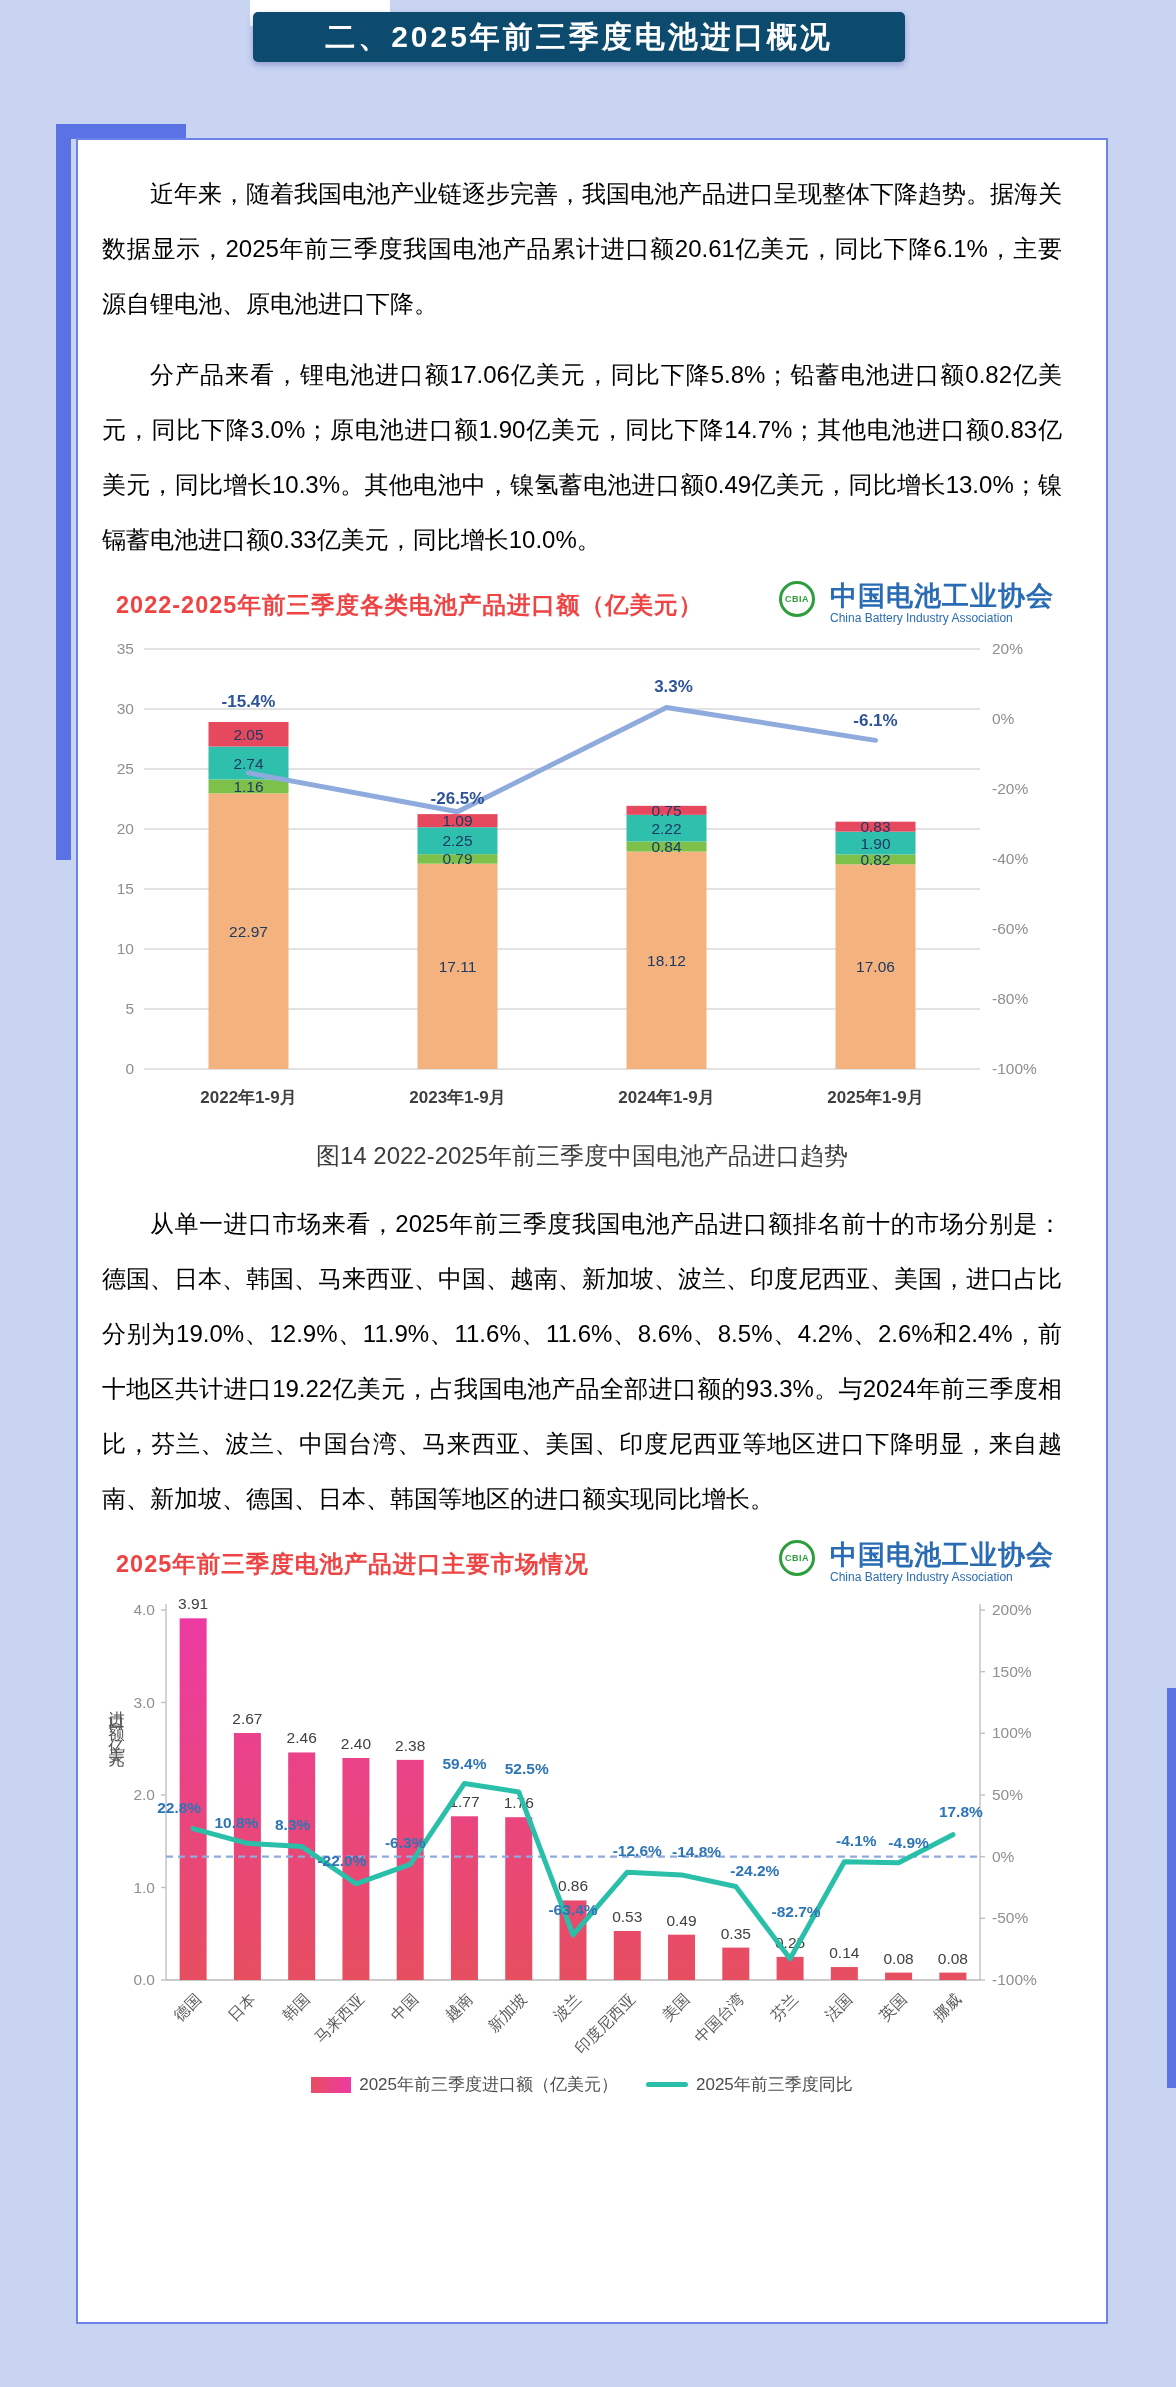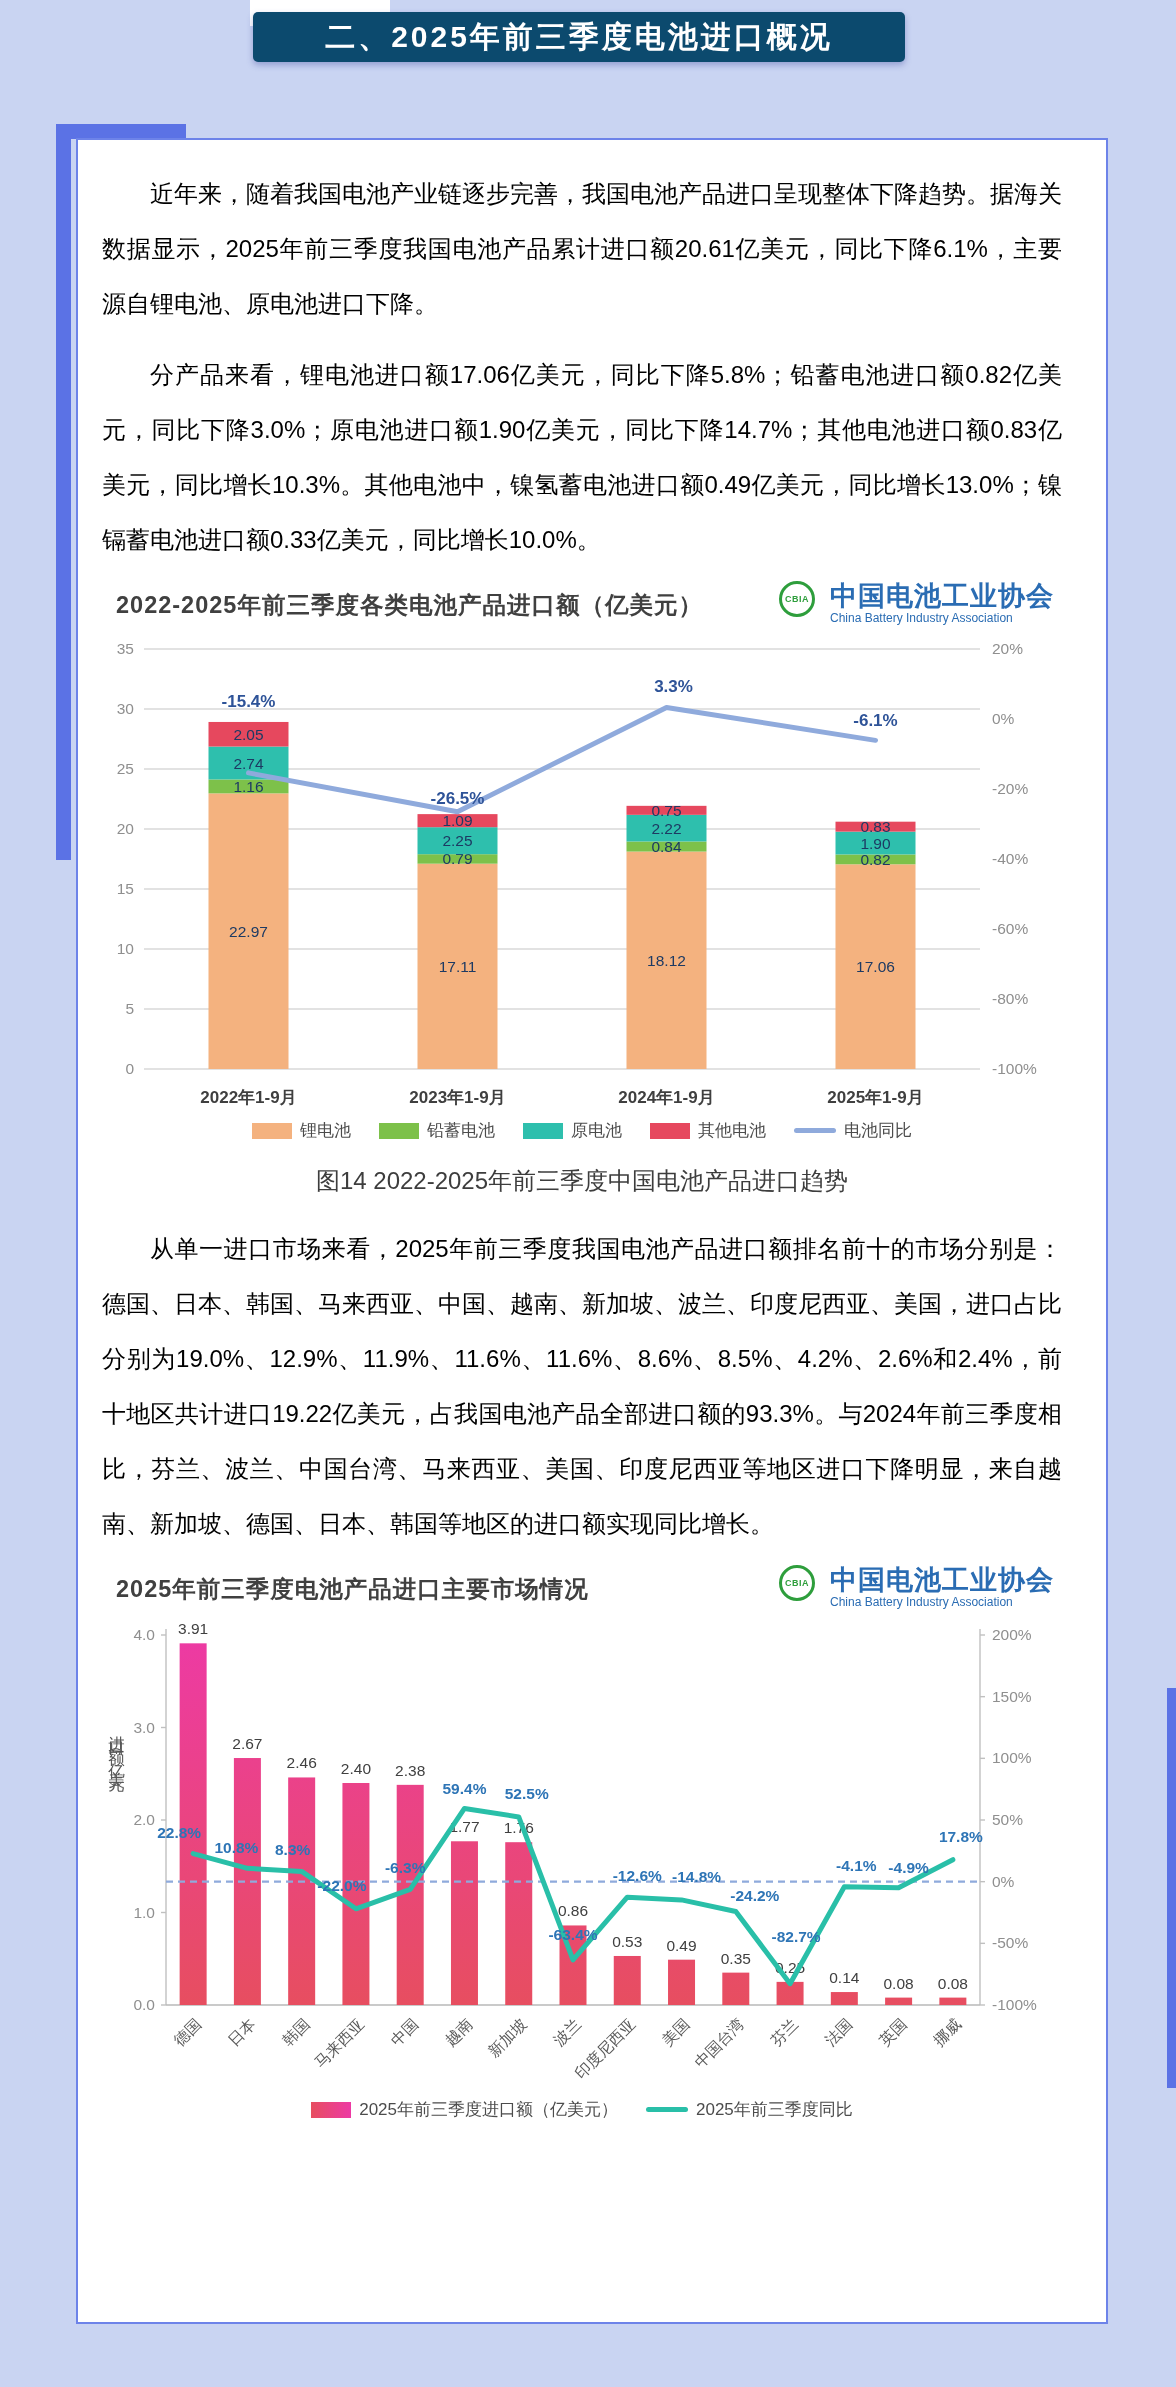--- a/index.html
+++ b/index.html
@@ -17,21 +17,21 @@
   .right-strip{position:absolute;right:0;top:1688px;width:9px;height:400px;background:#5b72e5}
 
   .card{position:absolute;left:76px;top:138px;width:1032px;height:2186px;background:#fff;
     border:2px solid #6d83e9;padding:26px 44px 16px 24px;overflow:hidden}
 
   .para{font-size:24px;line-height:55px;color:#000;text-align:justify;text-indent:2em}
   .para+.para{margin-top:16px}
 
   .chart-section{margin-top:14px}
   .chart-header{display:flex;justify-content:space-between;align-items:flex-start;padding:0 8px 0 14px;height:52px}
-  .chart-title{font-size:23.5px;font-weight:bold;color:#404040;letter-spacing:1px;padding-top:8px}
+  .chart-title{font-size:23.5px;font-weight:bold;color:#ef4444;letter-spacing:1px;padding-top:8px}
   .logo{display:flex;align-items:flex-start;gap:15px}
   .logo-ring{width:36px;height:36px;border:3.5px solid #2e9e3c;border-radius:50%;display:flex;align-items:center;
     justify-content:center;color:#2e9e3c;font-size:9px;font-weight:bold;letter-spacing:.5px}
   .logo-text{display:flex;flex-direction:column;line-height:1.15}
   .logo-cn{font-size:27px;font-weight:bold;color:#2a6cb3;letter-spacing:1px}
   .logo-en{font-size:12px;color:#2a6cb3}
 
   .chart-body{position:relative}
   .y-axis-title{position:absolute;left:4px;top:105px;writing-mode:vertical-rl;font-size:16.5px;color:#555;
     letter-spacing:7px}
@@ -145,42 +145,20 @@
           <text x="355.5" y="470" text-anchor="middle" class="xl1">2023年1-9月</text>
           <text x="564.5" y="470" text-anchor="middle" class="xl1">2024年1-9月</text>
           <text x="773.5" y="470" text-anchor="middle" class="xl1">2025年1-9月</text>
           <polyline points="146.5,139.89999999999998 355.5,178.75 564.5,74.44999999999999 773.5,107.35" fill="none" stroke="#8faadc" stroke-width="5" stroke-linejoin="round" stroke-linecap="round"></polyline>
           <text x="146.5" y="73.89999999999998" text-anchor="middle" class="pct1">-15.4%</text>
           <text x="355.5" y="170.75" text-anchor="middle" class="pct1">-26.5%</text>
           <text x="571.5" y="59.44999999999999" text-anchor="middle" class="pct1">3.3%</text>
           <text x="773.5" y="93.35" text-anchor="middle" class="pct1">-6.1%</text>
         </svg>
     </div>
-    <div class="legend-row" id="chart1-legend">
-        <span class="lg-item">
-          <span class="lg-sw" style="background: rgb(244, 178, 127);"></span>
-          <span>锂电池</span>
-        </span>
-        <span class="lg-item">
-          <span class="lg-sw" style="background: rgb(125, 193, 74);"></span>
-          <span>铅蓄电池</span>
-        </span>
-        <span class="lg-item">
-          <span class="lg-sw" style="background: rgb(46, 191, 173);"></span>
-          <span>原电池</span>
-        </span>
-        <span class="lg-item">
-          <span class="lg-sw" style="background: rgb(230, 72, 94);"></span>
-          <span>其他电池</span>
-        </span>
-        <span class="lg-item">
-          <span class="lg-line" style="background: rgb(143, 170, 220);"></span>
-          <span>电池同比</span>
-        </span>
-      </div>
   </section>
 
   <p class="caption caption-top">图14 2022-2025年前三季度中国电池产品进口趋势</p>
 
   <p class="para" style="margin-top:24px">从单一进口市场来看，2025年前三季度我国电池产品进口额排名前十的市场分别是：德国、日本、韩国、马来西亚、中国、越南、新加坡、波兰、印度尼西亚、美国，进口占比分别为19.0%、12.9%、11.9%、11.6%、11.6%、8.6%、8.5%、4.2%、2.6%和2.4%，前十地区共计进口19.22亿美元，占我国电池产品全部进口额的93.3%。与2024年前三季度相比，芬兰、波兰、中国台湾、马来西亚、美国、印度尼西亚等地区进口下降明显，来自越南、新加坡、德国、日本、韩国等地区的进口额实现同比增长。</p>
 
   <section class="chart-section">
     <div class="chart-header">
       <div class="chart-title">2025年前三季度电池产品进口主要市场情况</div>
       <div class="logo">

